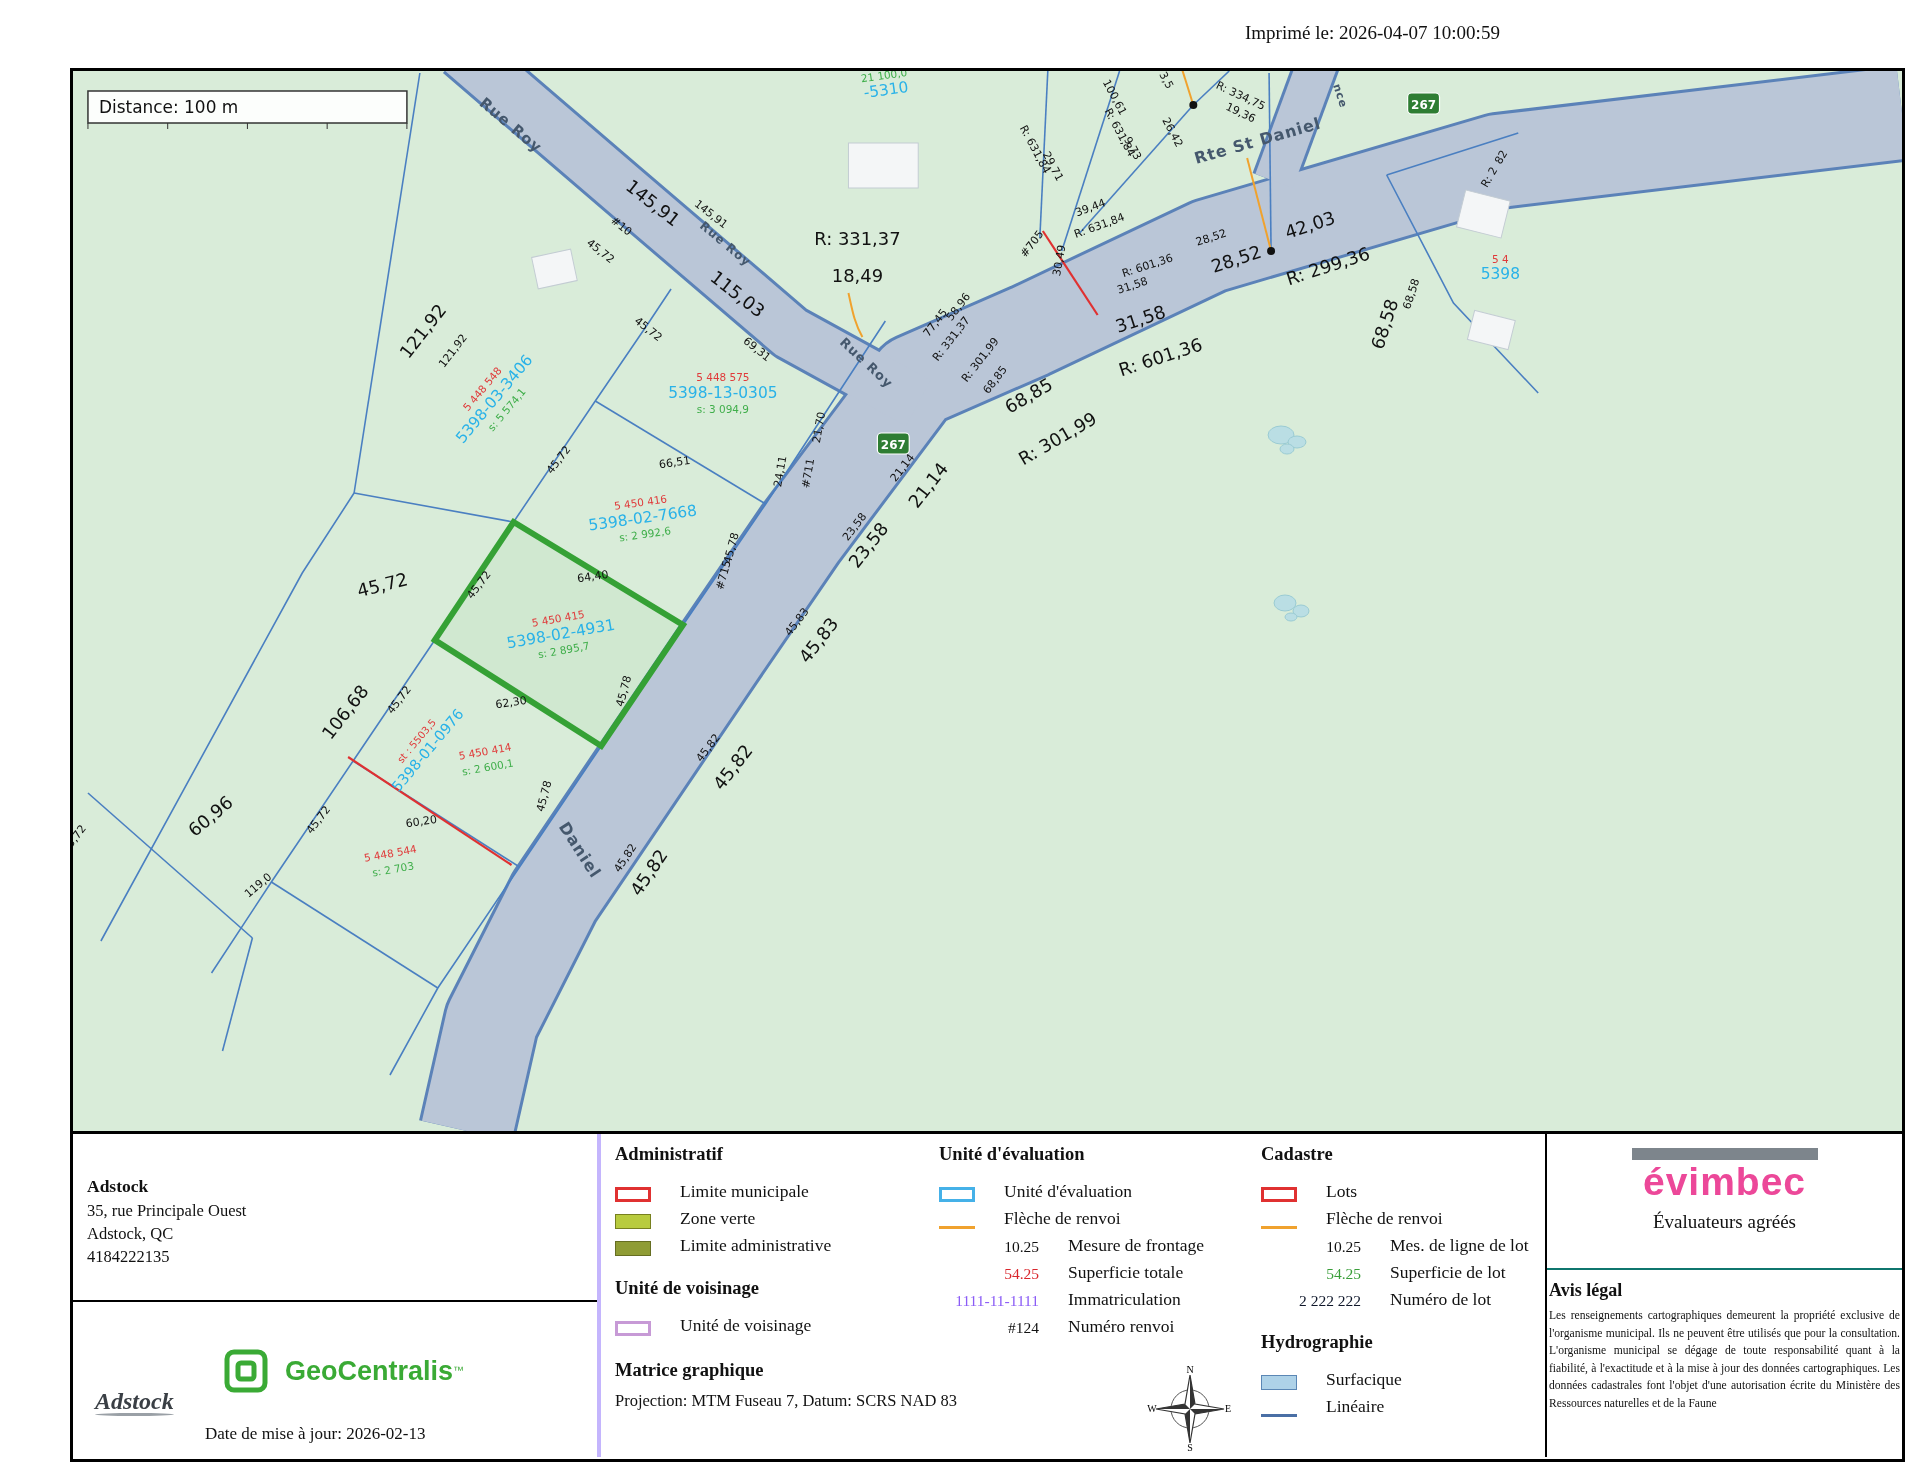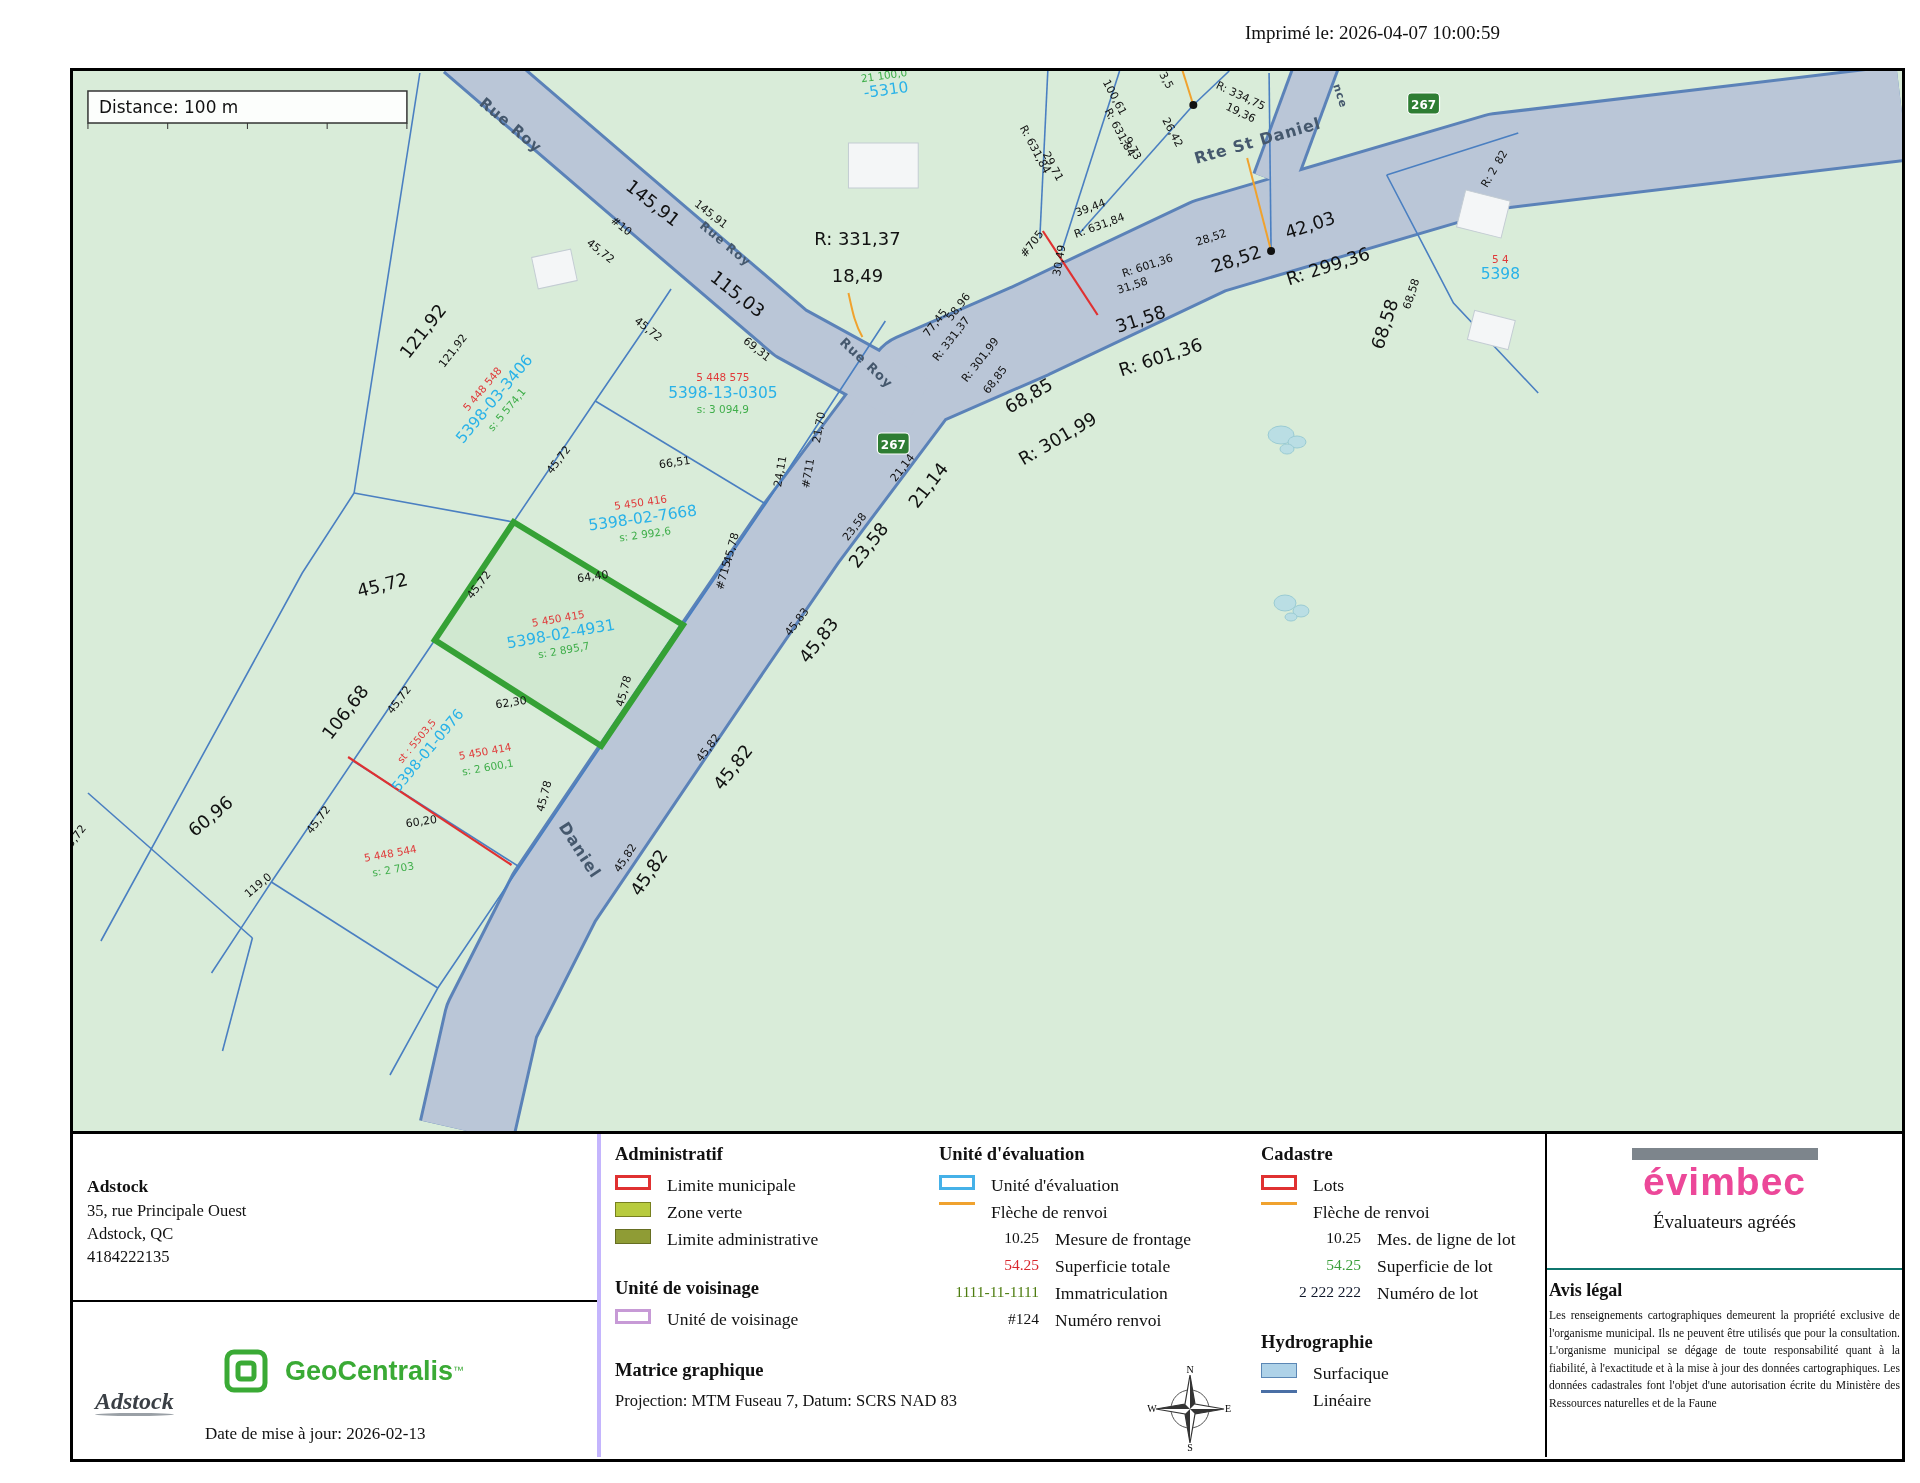--- a/index.html
+++ b/index.html
@@ -21,21 +21,21 @@
   .geo-tm{font-family:"Liberation Sans",sans-serif;font-size:11px;color:#3aaa35;vertical-align:super}
   .update-date{position:absolute;left:132px;top:122px;font-size:17px}
   .cell-mid{flex:1;position:relative}
   .lg-col{position:absolute;top:0}
   .lg-col-1{left:14px;width:330px}
   .lg-col-2{left:338px;width:320px}
   .lg-col-3{left:660px;width:300px}
   .lg-title{font-weight:bold;font-size:18.5px;margin:10px 0 10px}
   .lg-title.mt1{margin-top:22px}
   .lg-title.mt2{margin-top:24px}
-  .lg-row{display:flex;align-items:flex-start;height:27px;gap:16px}
+  .lg-row{display:flex;align-items:flex-end;height:27px;gap:29px}
   .sw{flex:none}
   .sw-rect{width:36px;height:15px;border:3px solid #888;box-sizing:border-box;background:#fff}
   .sw-fill{border-width:1px}
   .sw-line{width:36px;height:3px;background:#888}
   .sw-sample{width:100px;text-align:right;font-size:15.5px}
   .lg-label{font-size:17.5px;white-space:nowrap}
   .proj{font-size:16.5px;white-space:nowrap;margin-top:8px}
   .compass{position:absolute;left:546px;top:232px}
   .cell-right{width:357px;border-left:2px solid #000;display:flex;flex-direction:column;box-sizing:border-box}
   .evim{height:134px;box-sizing:border-box;text-align:center;padding-top:12px}
@@ -305,21 +305,21 @@
             </div>
             <div class="lg-row">
               <span class="sw sw-sample" style="color: rgb(17, 17, 17);">10.25</span>
               <span class="lg-label">Mesure de frontage</span>
             </div>
             <div class="lg-row">
               <span class="sw sw-sample" style="color: rgb(217, 38, 44);">54.25</span>
               <span class="lg-label">Superficie totale</span>
             </div>
             <div class="lg-row">
-              <span class="sw sw-sample" style="color: #4d7c0f;">1111-11-1111</span>
+              <span class="sw sw-sample" style="color: #8b5cf6;">1111-11-1111</span>
               <span class="lg-label">Immatriculation</span>
             </div>
             <div class="lg-row">
               <span class="sw sw-sample" style="color: rgb(17, 17, 17);">#124</span>
               <span class="lg-label">Numéro renvoi</span>
             </div>
           </div>
       </div>
       <div class="lg-col lg-col-3">
         <div class="lg-title">Cadastre</div>

